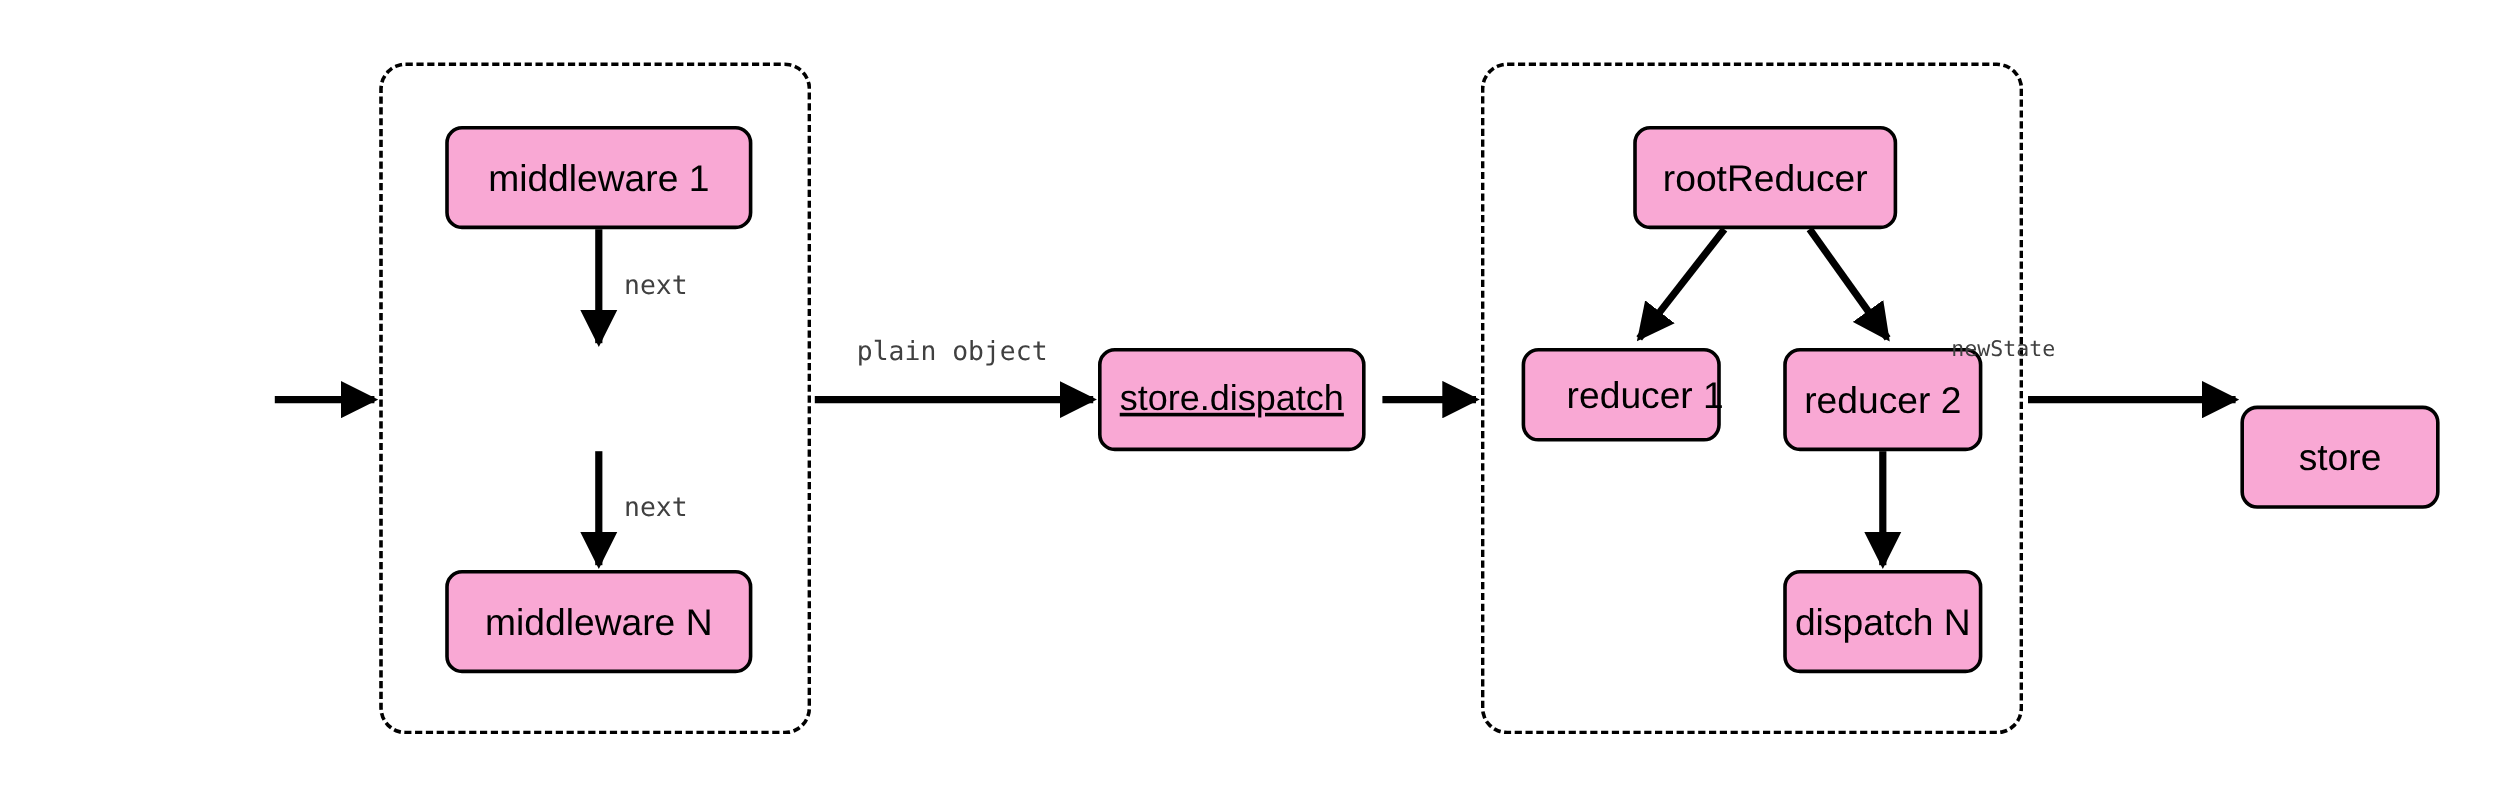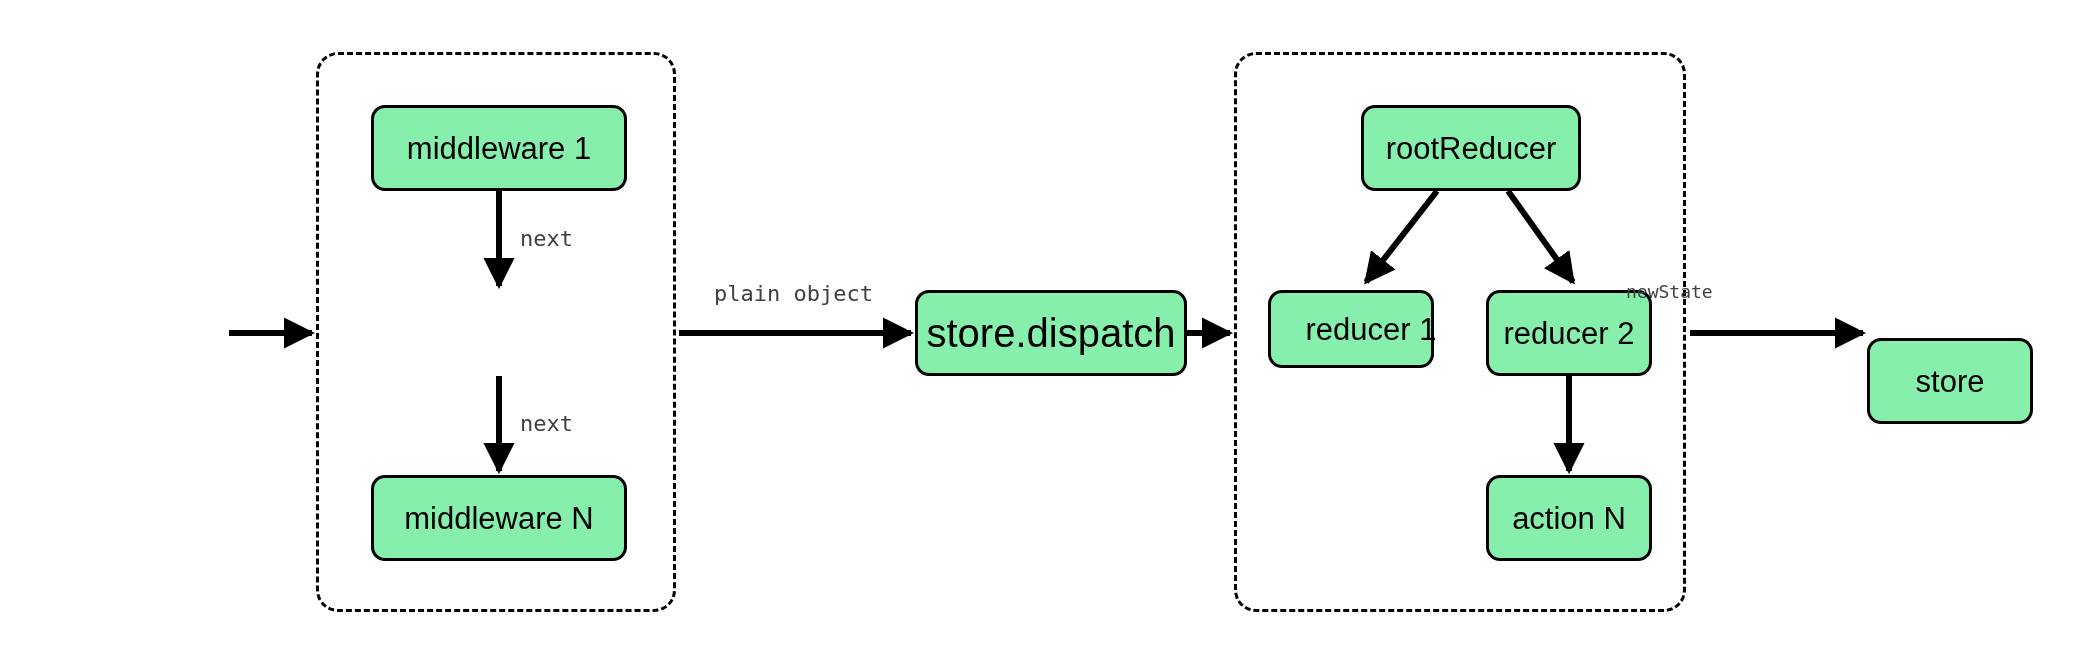--- a/index.html
+++ b/index.html
@@ -18,21 +18,21 @@
   #canvas svg.layer {
     position: absolute;
     left: 0;
     top: 0;
     width: 2100px;
     height: 660px;
   }
   .node {
     position: absolute;
     box-sizing: border-box;
-    background: #86efac;
+    background: #f9a8d4;
     border: 3px solid #000000;
     border-radius: 14px;
     display: flex;
     align-items: center;
     justify-content: center;
     font-family: "Liberation Sans", sans-serif;
     font-size: 31px;
     color: #000000;
     line-height: 1;
     white-space: nowrap;
@@ -89,34 +89,34 @@
 
     <line x1="1690" y1="333" x2="1863" y2="333" stroke="#000000" stroke-width="6" marker-end="url(#arrowhead)"></line>
   </svg>
 
   <div class="node" id="node-middleware1" style="left: 371px; top: 105px; width: 256px; height: 86px; font-size: 31px;">
     <span>middleware 1</span>
   </div>
   <div class="node" id="node-middlewareN" style="left: 371px; top: 475px; width: 256px; height: 86px; font-size: 31px; text-align: right;">
     <span>middleware N</span>
   </div>
-  <div class="node" id="node-storedispatch" style="left: 915px; top: 290px; width: 272px; height: 86px; font-size: 40px;">
+  <div class="node" id="node-storedispatch" style="left: 915px; top: 290px; width: 223px; height: 86px; font-size: 30px; text-decoration: underline;">
     <span>store.dispatch</span>
   </div>
   <div class="node" id="node-rootreducer" style="left: 1361px; top: 105px; width: 220px; height: 86px; font-size: 31px;">
     <span>rootReducer</span>
   </div>
   <div class="node" id="node-reducer1" style="left: 1268px; top: 290px; width: 166px; height: 78px; font-size: 31px; padding-left: 40px;">
     <span>reducer 1</span>
   </div>
   <div class="node" id="node-reducer2" style="left: 1486px; top: 290px; width: 166px; height: 86px; font-size: 31px;">
     <span>reducer 2</span>
   </div>
   <div class="node" id="node-reducerN" style="left: 1486px; top: 475px; width: 166px; height: 86px; font-size: 31px;">
-    <span>action N</span>
+    <span>dispatch N</span>
   </div>
   <div class="node" id="node-store" style="left: 1867px; top: 290px; width: 166px; height: 86px; font-size: 31px; margin-top: 48px;">
     <span>store</span>
   </div>
 
   <div class="edge-label" id="lbl-next-1" style="left: 520px; top: 228px; font-size: 22px;">next</div>
   <div class="edge-label" id="lbl-next-2" style="left: 520px; top: 413px; font-size: 22px;">next</div>
   <div class="edge-label" id="lbl-plain-object" style="left: 714px; top: 283px; font-size: 22px;">plain object</div>
   <div class="edge-label" id="lbl-new-state" style="left: 1626px; top: 283px; font-size: 18px;">newState</div>
 

